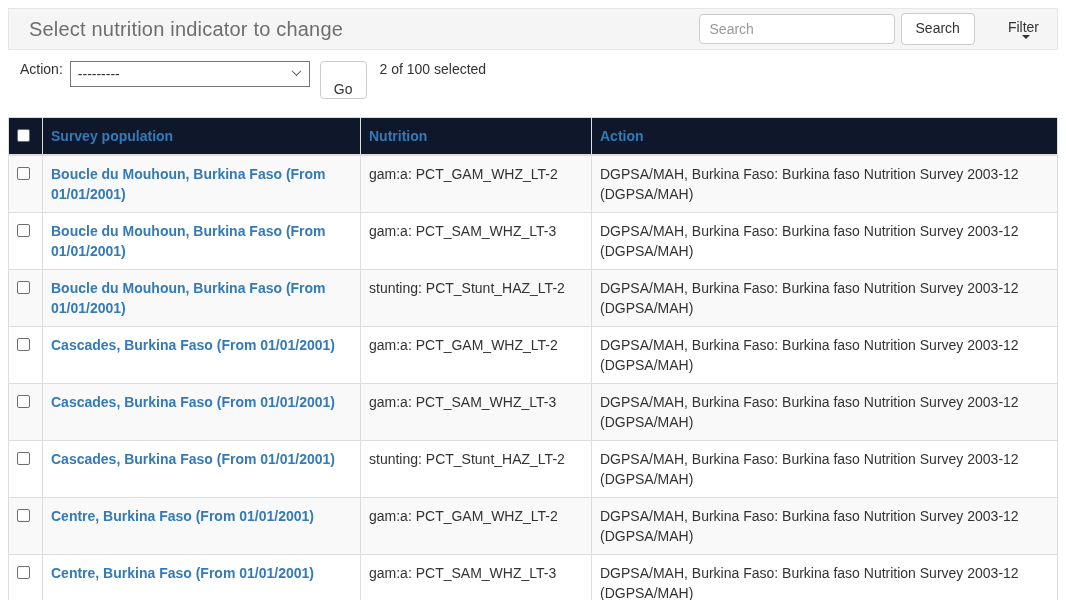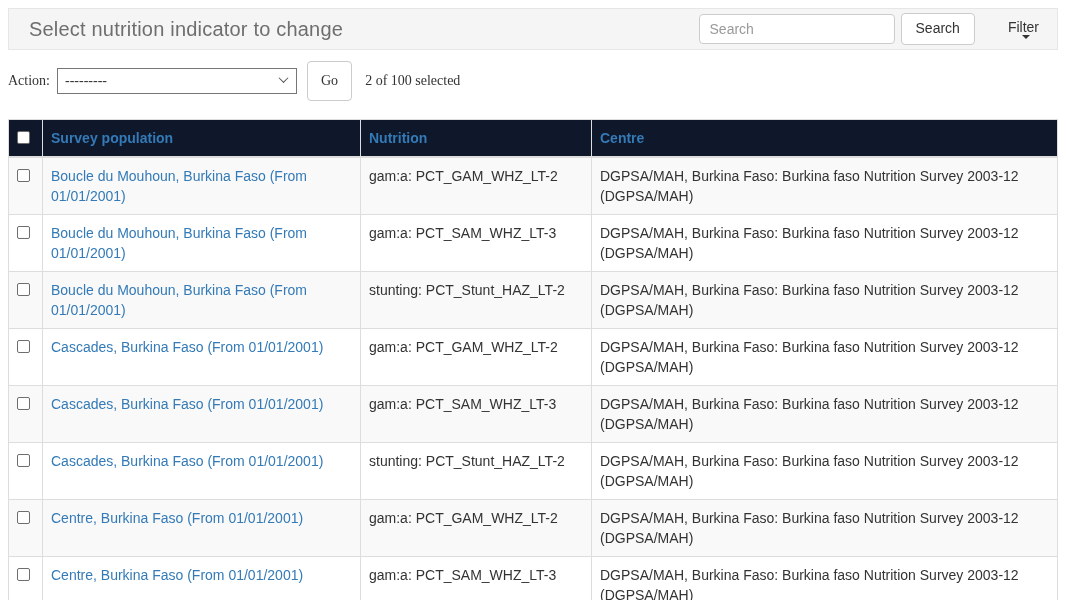--- a/index.html
+++ b/index.html
@@ -82,24 +82,22 @@
     display:inline-block;
     width:0;height:0;
     margin-left:6px;
     border-left:4px solid transparent;
     border-right:4px solid transparent;
     border-top:4px solid #333;
   }
   
   .actions-row{
     display:flex;
-    align-items:center;
-    margin:0 0 18px 0;
+    margin:0 0 18px 12px;
     padding-left:0;
-    font-family:Liberation Serif, serif;
   }
   .action-label{margin-right:7px;}
   .action-select{
     width:240px;
     height:26px;
     background:#fff;
     border:1px solid #767676;
     display:flex;
     align-items:center;
     justify-content:space-between;
@@ -109,22 +107,22 @@
   }
   .chevron-down{
     width:7px;height:7px;
     border-right:1.6px solid #555;
     border-bottom:1.6px solid #555;
     transform:rotate(45deg) translate(-1px,-1px);
     margin-top:-3px;
   }
   .go-btn{
     margin-left:10px;
-    padding:4px 13px;
-    height:40px;
+    padding:18px 13px;
+    height:30px;
   }
   .selection-status{margin-left:13px;}
   
   table{
     width:100%;
     border-collapse:collapse;
     table-layout:fixed;
   }
   th,td{
     border:1px solid var(--border-gray);
@@ -142,21 +140,21 @@
     border-bottom:2px solid var(--border-gray);
     cursor:pointer;
   }
   tbody tr:nth-child(odd){background:var(--stripe);}
   tbody tr:nth-child(even){background:#fff;}
   .col-check{width:34px;}
   .col-pop{width:318px;}
   .col-ind{width:231px;}
   .pop-link{
     color:var(--link-blue);
-    font-weight:normal;
+    font-weight:bold;
     text-decoration:none;
     cursor:pointer;
   }
   input[type="checkbox"]{
     -webkit-appearance:none;
     appearance:none;
     width:13px;height:13px;
     border:1px solid #6e6e6e;
     border-radius:2px;
     background:#fff;
@@ -197,21 +195,21 @@
         <col class="col-ind">
         <col>
     </colgroup>
     <thead>
       <tr>
         <th>
           <input type="checkbox" style="">
         </th>
         <th>Survey population</th>
         <th>Nutrition</th>
-        <th>Centre</th>
+        <th>Action</th>
       </tr>
     </thead>
     <tbody>
         <tr>
     <td>
       <input type="checkbox" style="">
     </td>
     <td>
       <a class="pop-link">Boucle du Mouhoun, Burkina Faso (From 01/01/2001)</a>
     </td>

